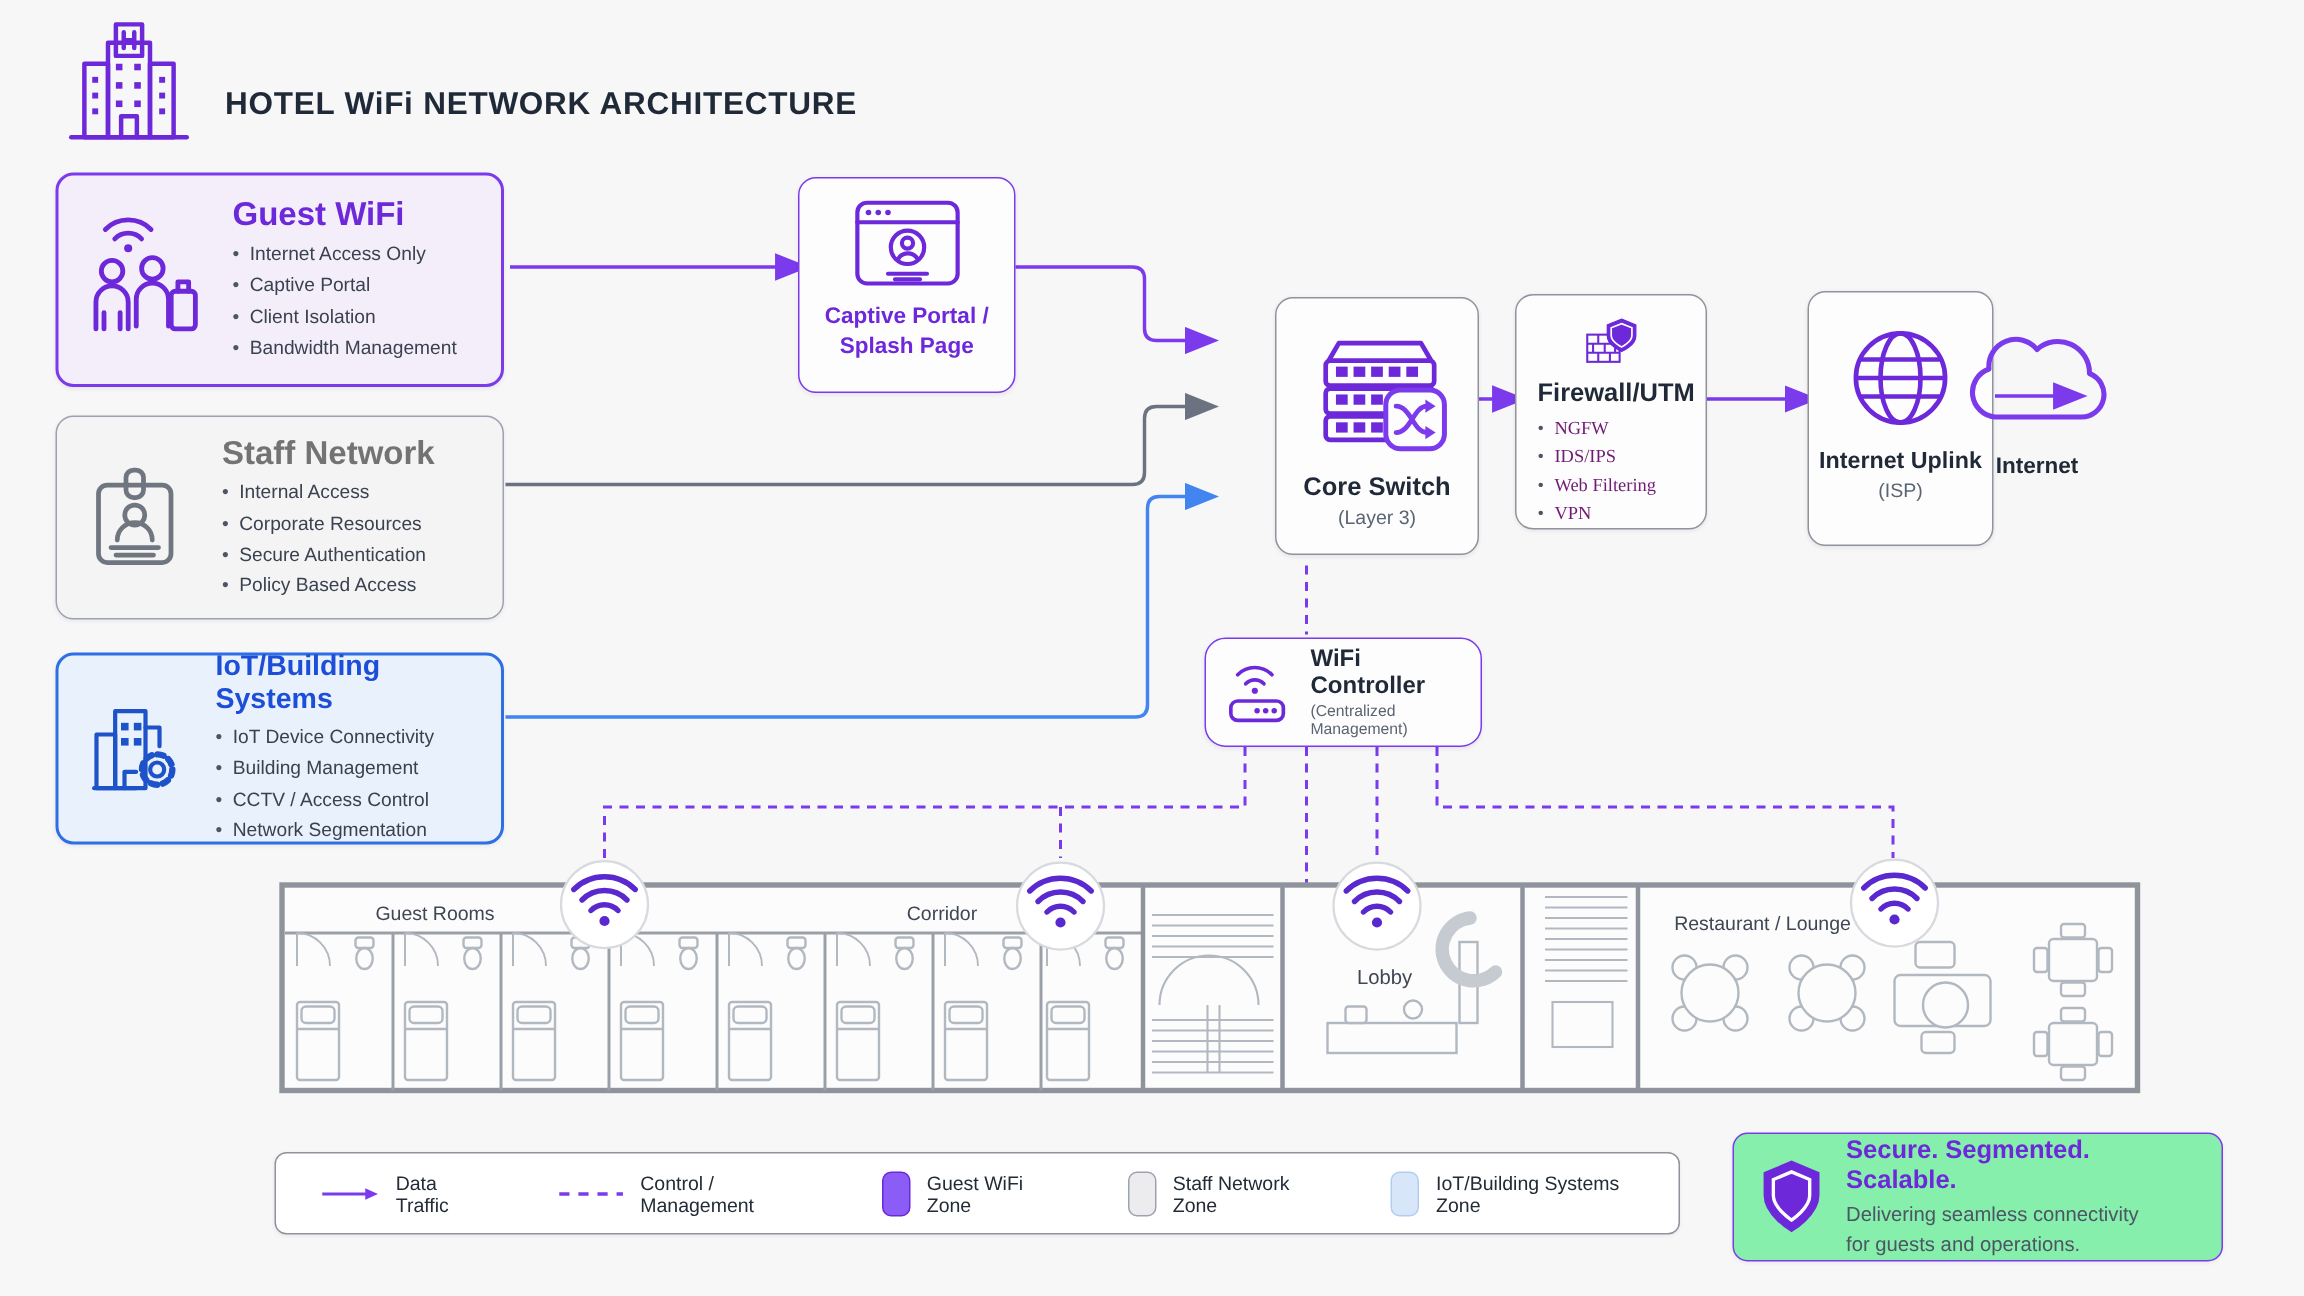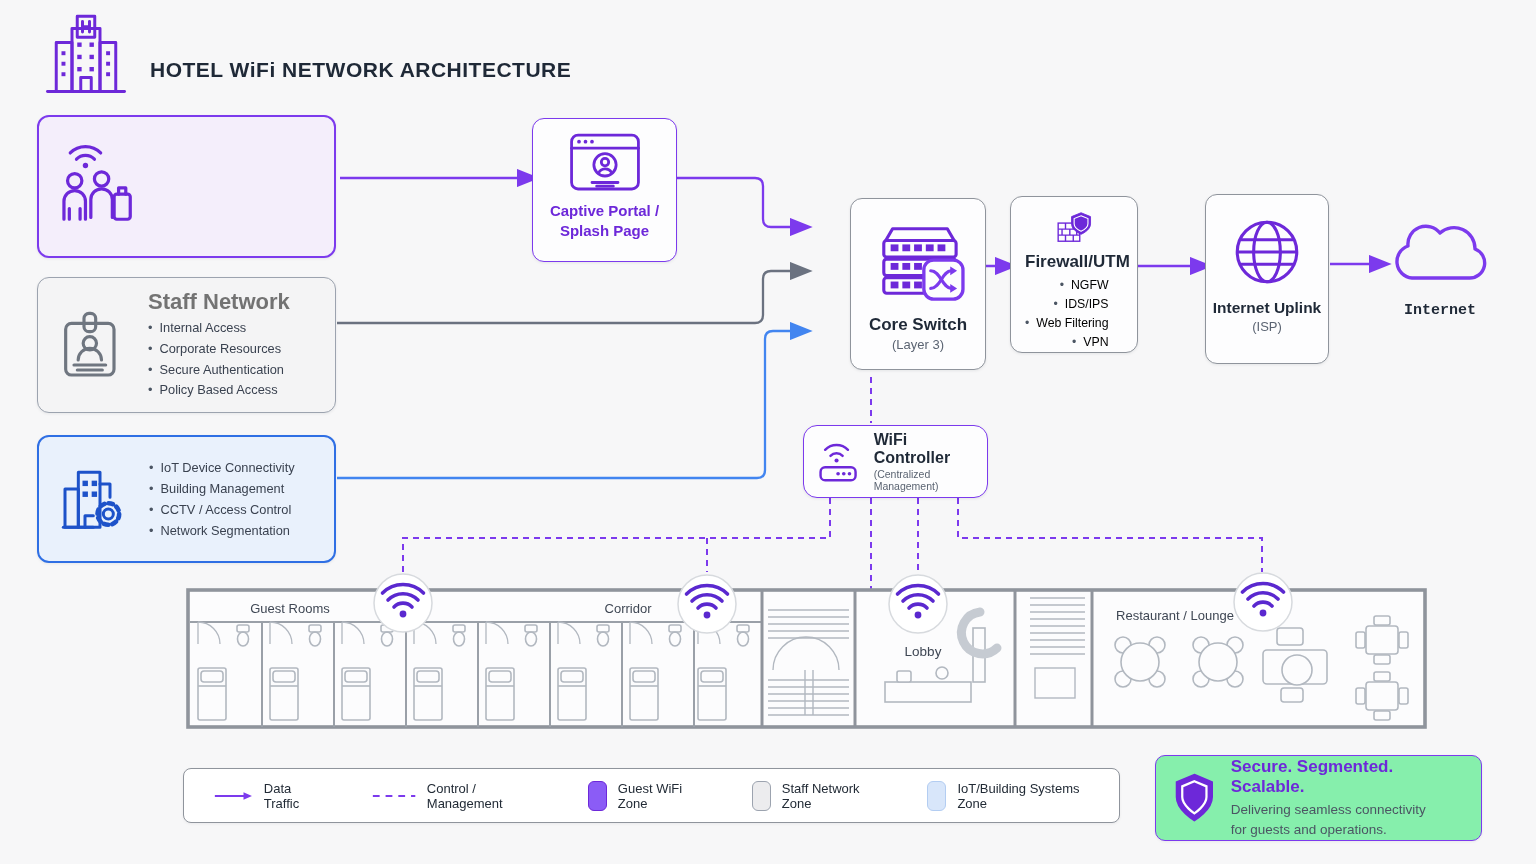--- a/index.html
+++ b/index.html
@@ -26,21 +26,21 @@
   .zone-iot h2{color:#1d4ed8;font-size:19px;}
   .zone ul{list-style:none;margin:2px 0 0 0;padding:0;font-size:12.8px;line-height:1.64;color:#3a4250;}
   .zone li::before,.node li::before{content:"•";margin-right:7px;color:#4b5563;}
   
   .node{background:#fdfdfe;border-radius:12px;box-shadow:0 1px 3px rgba(15,23,42,.08);
         box-sizing:border-box;display:flex;flex-direction:column;align-items:center;text-align:center;}
   .node.purple{border:1.6px solid #7c3aed;}
   .node.gray{border:1.5px solid #8f949c;}
   .node-title{font-size:17px;font-weight:700;color:#1f2937;}
   .node-sub{font-size:13px;color:#5b6472;margin-top:2px;}
-  .node ul{list-style:none;margin:4px 0 0 0;padding:0;font-size:12.3px;line-height:1.55;color:#000000;text-align:right;align-self:flex-start;}
+  .node ul{list-style:none;margin:4px 0 0 0;padding:0;font-size:12.3px;line-height:1.55;color:#701a75;text-align:left;align-self:flex-start;font-family:Liberation Serif, serif;}
   .cp-label{font-size:15px;font-weight:700;color:#6d28d9;line-height:1.3;margin-top:6px;width:126px;}
   .controller{flex-direction:row !important;text-align:left;padding:8px 12px;}
   .controller .txt{margin-left:12px;}
   .controller .node-title{font-size:16px;}
   .controller .node-sub{font-size:10.5px;margin-top:1px;}
   .cloud-label{font-size:15px;font-weight:700;color:#1f2937;text-align:center;}
   
   .legend{background:#fff;border:1.5px solid #8f949c;border-radius:8px;
           display:flex;align-items:center;gap:52px;padding:0 30px;box-sizing:border-box;
           box-shadow:0 1px 3px rgba(15,23,42,.06);}
@@ -131,20 +131,29 @@
         <circle cx="22" cy="39" r="8"></circle>
         <path d="M10,82 V62 A12,12 0 0 1 34,62 V82"></path>
         <path d="M16,82 V70 M28,82 V70"></path>
         <circle cx="52" cy="37" r="8"></circle>
         <path d="M40,80 V60 A12,12 0 0 1 64,60 V80"></path>
         <rect x="66" y="54" width="18" height="28" rx="3"></rect>
         <path d="M71,54 V47 H79 V54"></path>
       </g>
       <circle cx="34" cy="22" r="3" fill="#6d28d9"></circle>
     </svg>
+    <div class="txt">
+      <h2>Guest WiFi</h2>
+      <ul>
+        <li>Internet Access Only</li>
+        <li>Captive Portal</li>
+        <li>Client Isolation</li>
+        <li>Bandwidth Management</li>
+      </ul>
+    </div>
   </div>
 
   <div class="abs zone zone-staff" style="left:37px;top:277px;width:299px;height:136px;z-index:3;">
     <svg width="80" height="110" viewBox="0 0 96 92">
       <g fill="none" stroke="#6f7680" stroke-width="3.8" stroke-linecap="round" stroke-linejoin="round">
         <rect x="14" y="20" width="58" height="62" rx="7"></rect>
         <rect x="36" y="8" width="14" height="22" rx="6"></rect>
         <circle cx="43" cy="44" r="8"></circle>
         <path d="M29,64 A14,14 0 0 1 57,64"></path>
         <path d="M24,70 H62 M28,76 H58"></path>
@@ -173,20 +182,21 @@
         <circle cx="64" cy="64" r="13" stroke-width="5.5" stroke-dasharray="5.2 5.0"></circle>
       </g>
       <g fill="#1d52c9">
         <rect x="33" y="24" width="6.5" height="6.5"></rect>
           <rect x="44" y="24" width="6.5" height="6.5"></rect>
         <rect x="33" y="37" width="6.5" height="6.5"></rect>
           <rect x="44" y="37" width="6.5" height="6.5"></rect>
       </g>
     </svg>
     <div class="txt">
+      <h2>IoT/Building Systems</h2>
       <ul>
         <li>IoT Device Connectivity</li>
         <li>Building Management</li>
         <li>CCTV / Access Control</li>
         <li>Network Segmentation</li>
       </ul>
     </div>
   </div>
 
   <div class="abs node purple" style="left:532px;top:118px;width:145px;height:144px;z-index:3;padding-top:12px;">
@@ -264,21 +274,21 @@
       <g fill="none" stroke="#6d28d9" stroke-width="3">
         <circle cx="38" cy="38" r="29"></circle>
         <ellipse cx="38" cy="38" rx="13" ry="29"></ellipse>
         <path d="M12,26 H64 M12,50 H64 M9,38 H67"></path>
       </g>
     </svg>
     <div class="node-title" style="margin-top:8px;font-size:15.5px;">Internet Uplink</div>
     <div class="node-sub">(ISP)</div>
   </div>
 
-  <div class="abs" style="left:1381px;top:220px;z-index:3;font-family:Liberation Mono, monospace;">
+  <div class="abs" style="left:1299px;top:220px;z-index:3;">
     <svg width="118" height="74" viewBox="0 0 118 74">
       <path d="M31,58 L88,58 A15,15 0 0 0 94,29 A21,21 0 0 0 59,13 A18,18 0 0 0 27,26 A16.5,16.5 0 0 0 31,58 Z" fill="none" stroke="#7c3aed" stroke-width="3.4" stroke-linejoin="round"></path>
     </svg>
     <div class="cloud-label" style="margin-top:8px;">Internet</div>
   </div>
 
   <div class="abs node purple controller" style="left:803px;top:425px;width:185px;height:73px;z-index:3;border-radius:14px;">
     <svg width="56" height="56" viewBox="0 0 60 58">
       <g fill="none" stroke="#6d28d9" stroke-width="3.2" stroke-linecap="round">
         <path d="M19,21 A11,11 0 0 1 35,21"></path>

